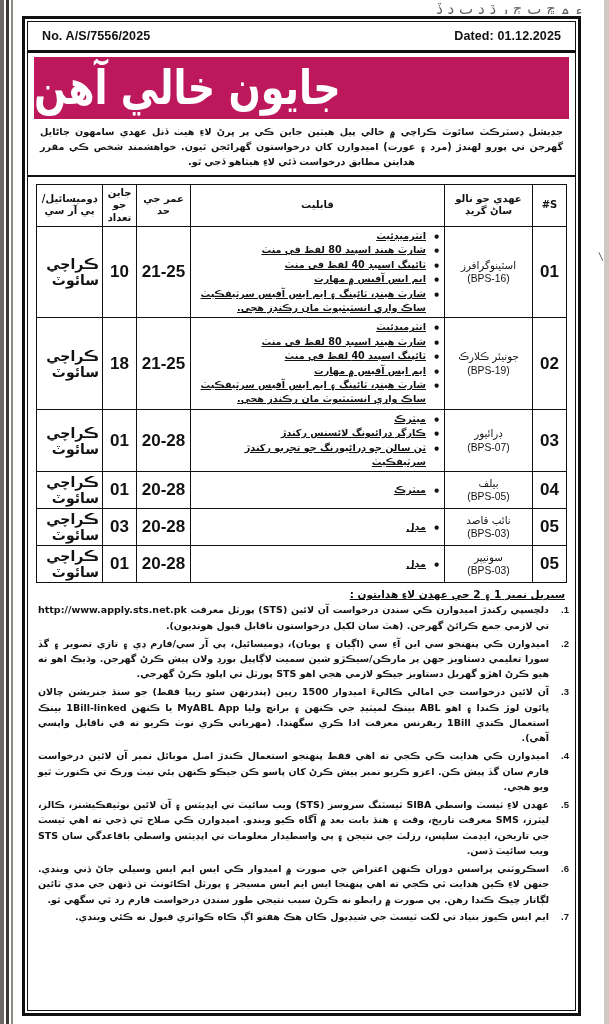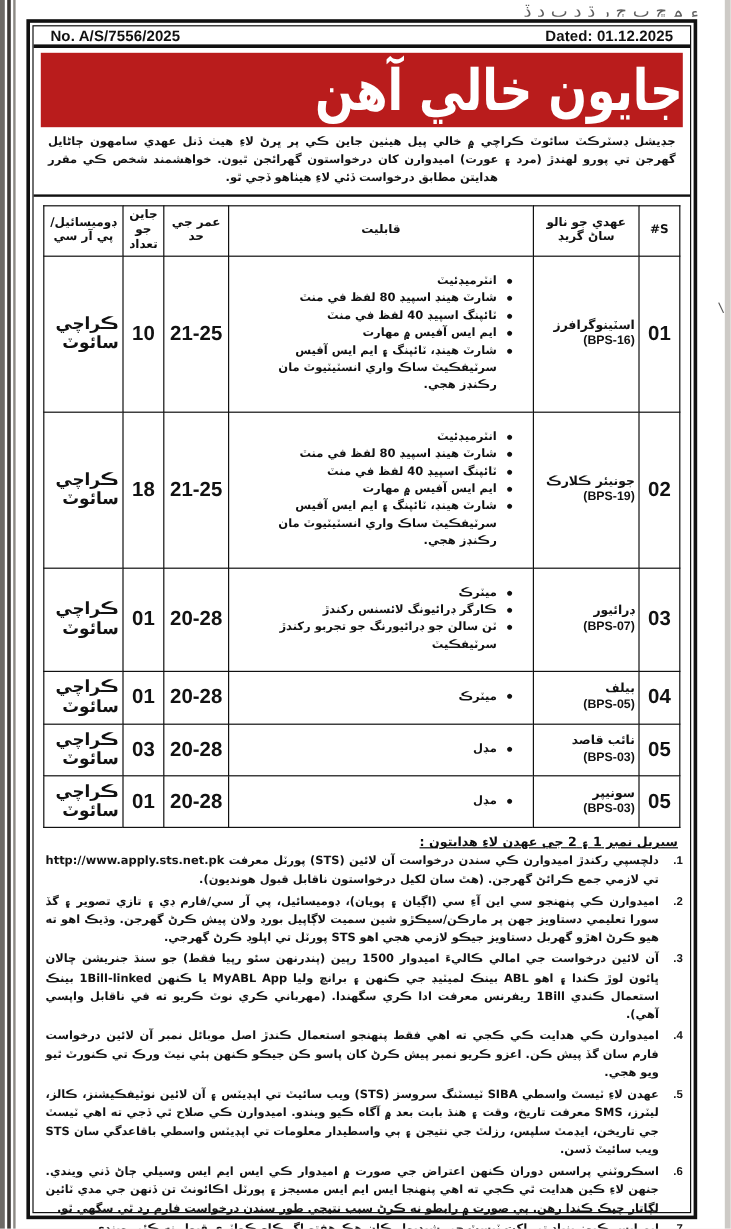--- a/index.html
+++ b/index.html
@@ -61,33 +61,33 @@
     transform:scaleY(1.18);margin-top:7px;letter-spacing:.4px;
   }
   .logo{
     width:152px;display:flex;flex-direction:column;align-items:center;
     justify-content:center;padding-right:6px;position:relative;
   }
   .logo svg{display:block;}
 
   
   .refline{
-    height:18px;border-bottom:3px solid #111;
+    height:31px;border-bottom:3px solid #111;
     display:flex;align-items:center;justify-content:space-between;
     padding:0 14px;box-sizing:border-box;gap:37px;
   }
   .refline span{
     font-family:"Liberation Sans",sans-serif;
     font-size:12.5px;font-weight:bold;color:#111;letter-spacing:.1px;
   }
 
   
   .banner{
-    background:#b91c1c;height:62px;margin:4px 6px 0 6px;
-    display:flex;align-items:center;justify-content:flex-end;
+    background:#be185d;height:62px;margin:4px 6px 0 6px;
+    display:flex;align-items:center;justify-content:flex-start;
     overflow:hidden;
   }
   .banner-txt{
     color:#fff;font-size:38px;font-weight:bold;
     direction:rtl;unicode-bidi:bidi-override;letter-spacing:2px;
     transform:scaleY(1.25);
     font-family:"DejaVu Sans","Liberation Sans",sans-serif;
   }
 
   
@@ -118,26 +118,26 @@
   .c-qual{width:auto;}
   .c-age{width:54px;}
   .c-cnt{width:34px;}
   .c-dom{width:66px;}
 
   td.sno,td.cnt,td.age{
     text-align:center;font-size:17px;font-weight:bold;
     font-family:"Liberation Sans",sans-serif;
   }
   td.post{
-    text-align:right;font-size:10.3px;font-weight:bold;line-height:1.4;
+    text-align:center;font-size:10.3px;font-weight:normal;line-height:1.4;
   }
   td.post .bps{font-family:"Liberation Sans",sans-serif;font-size:10.3px;}
   td.dom{text-align:right;font-size:14px;font-weight:bold;}
   td.qual{padding:3px 8px 3px 4px;}
-  ul.q{margin:12px;padding:0 13px 0 0;list-style:none;}
+  ul.q{margin:0;padding:0 13px 0 0;list-style:none;text-decoration:underline;}
   ul.q li{
     font-size:9.6px;line-height:1.5;font-weight:bold;
     text-align:right;position:relative;padding-right:2px;color:#121212;
   }
   ul.q li:before{
     content:"\25CF";position:absolute;right:-11px;top:0;font-size:5.5px;line-height:2.6;
   }
 
   
   .instr-head{

